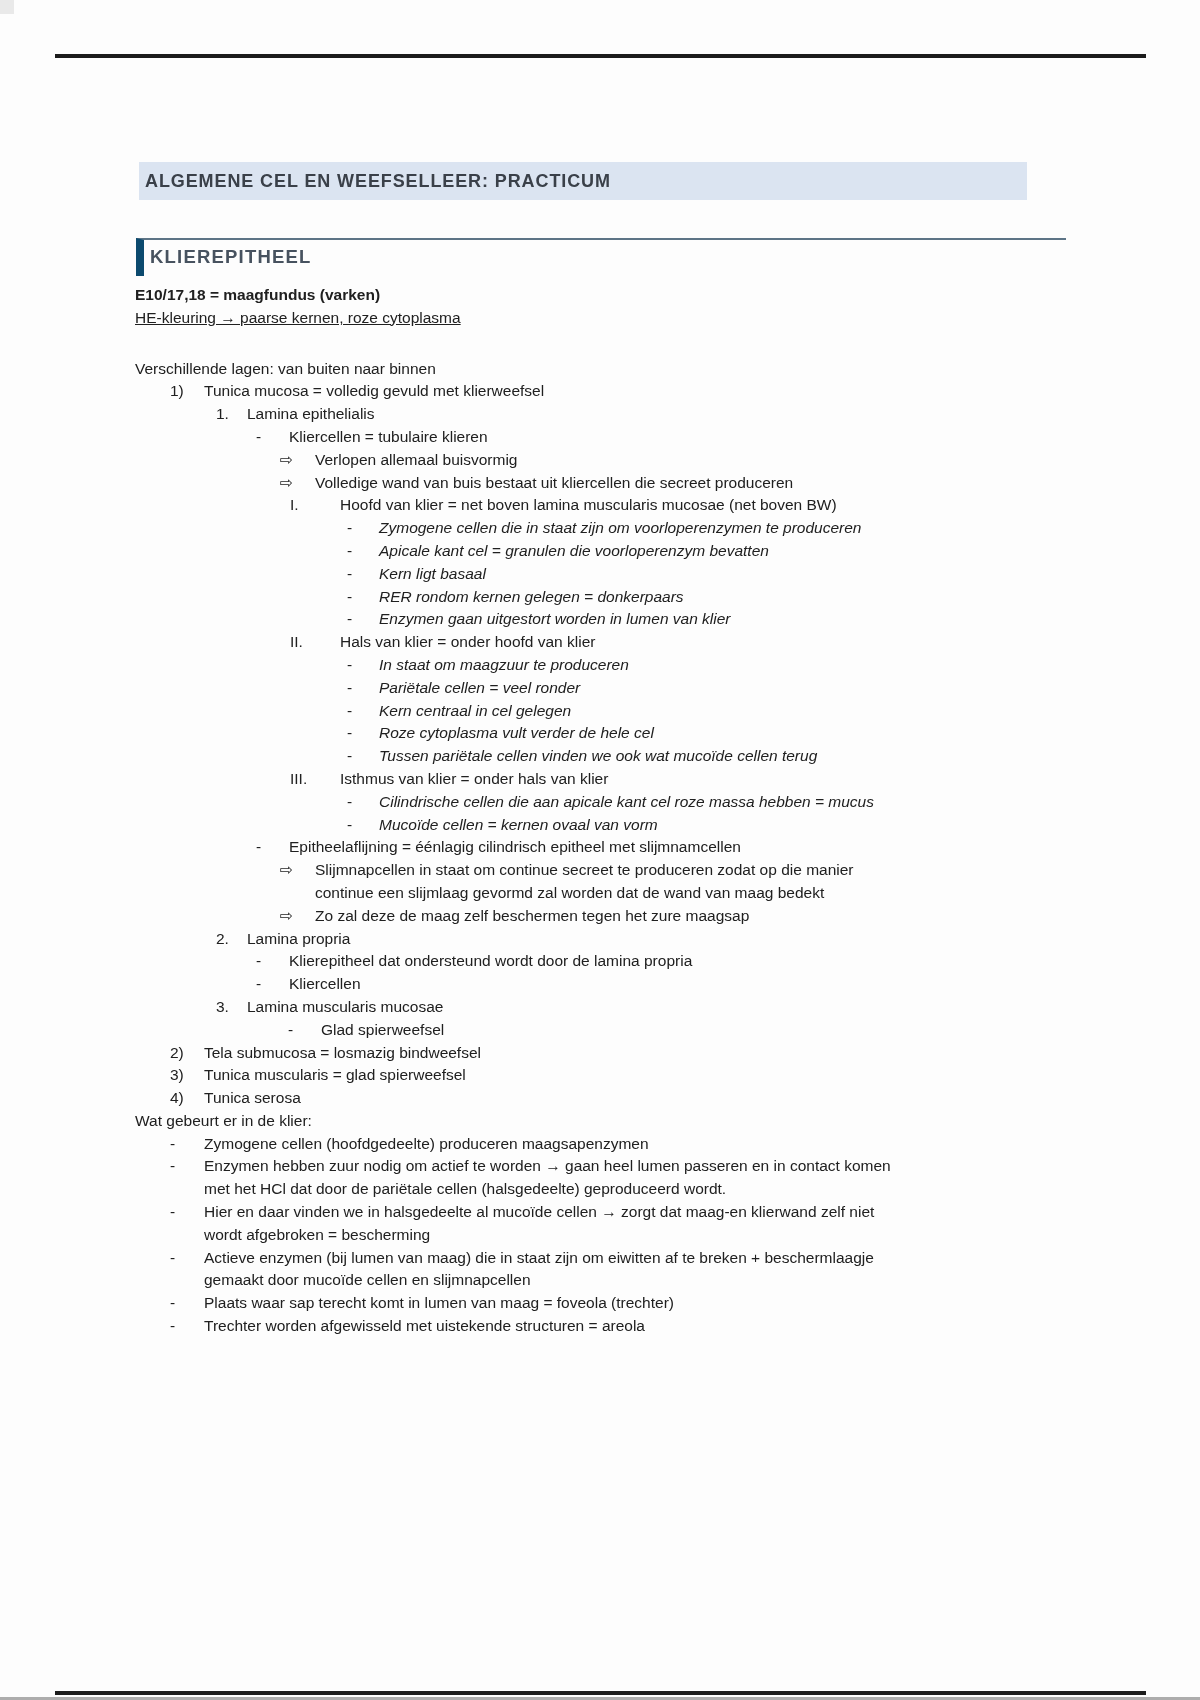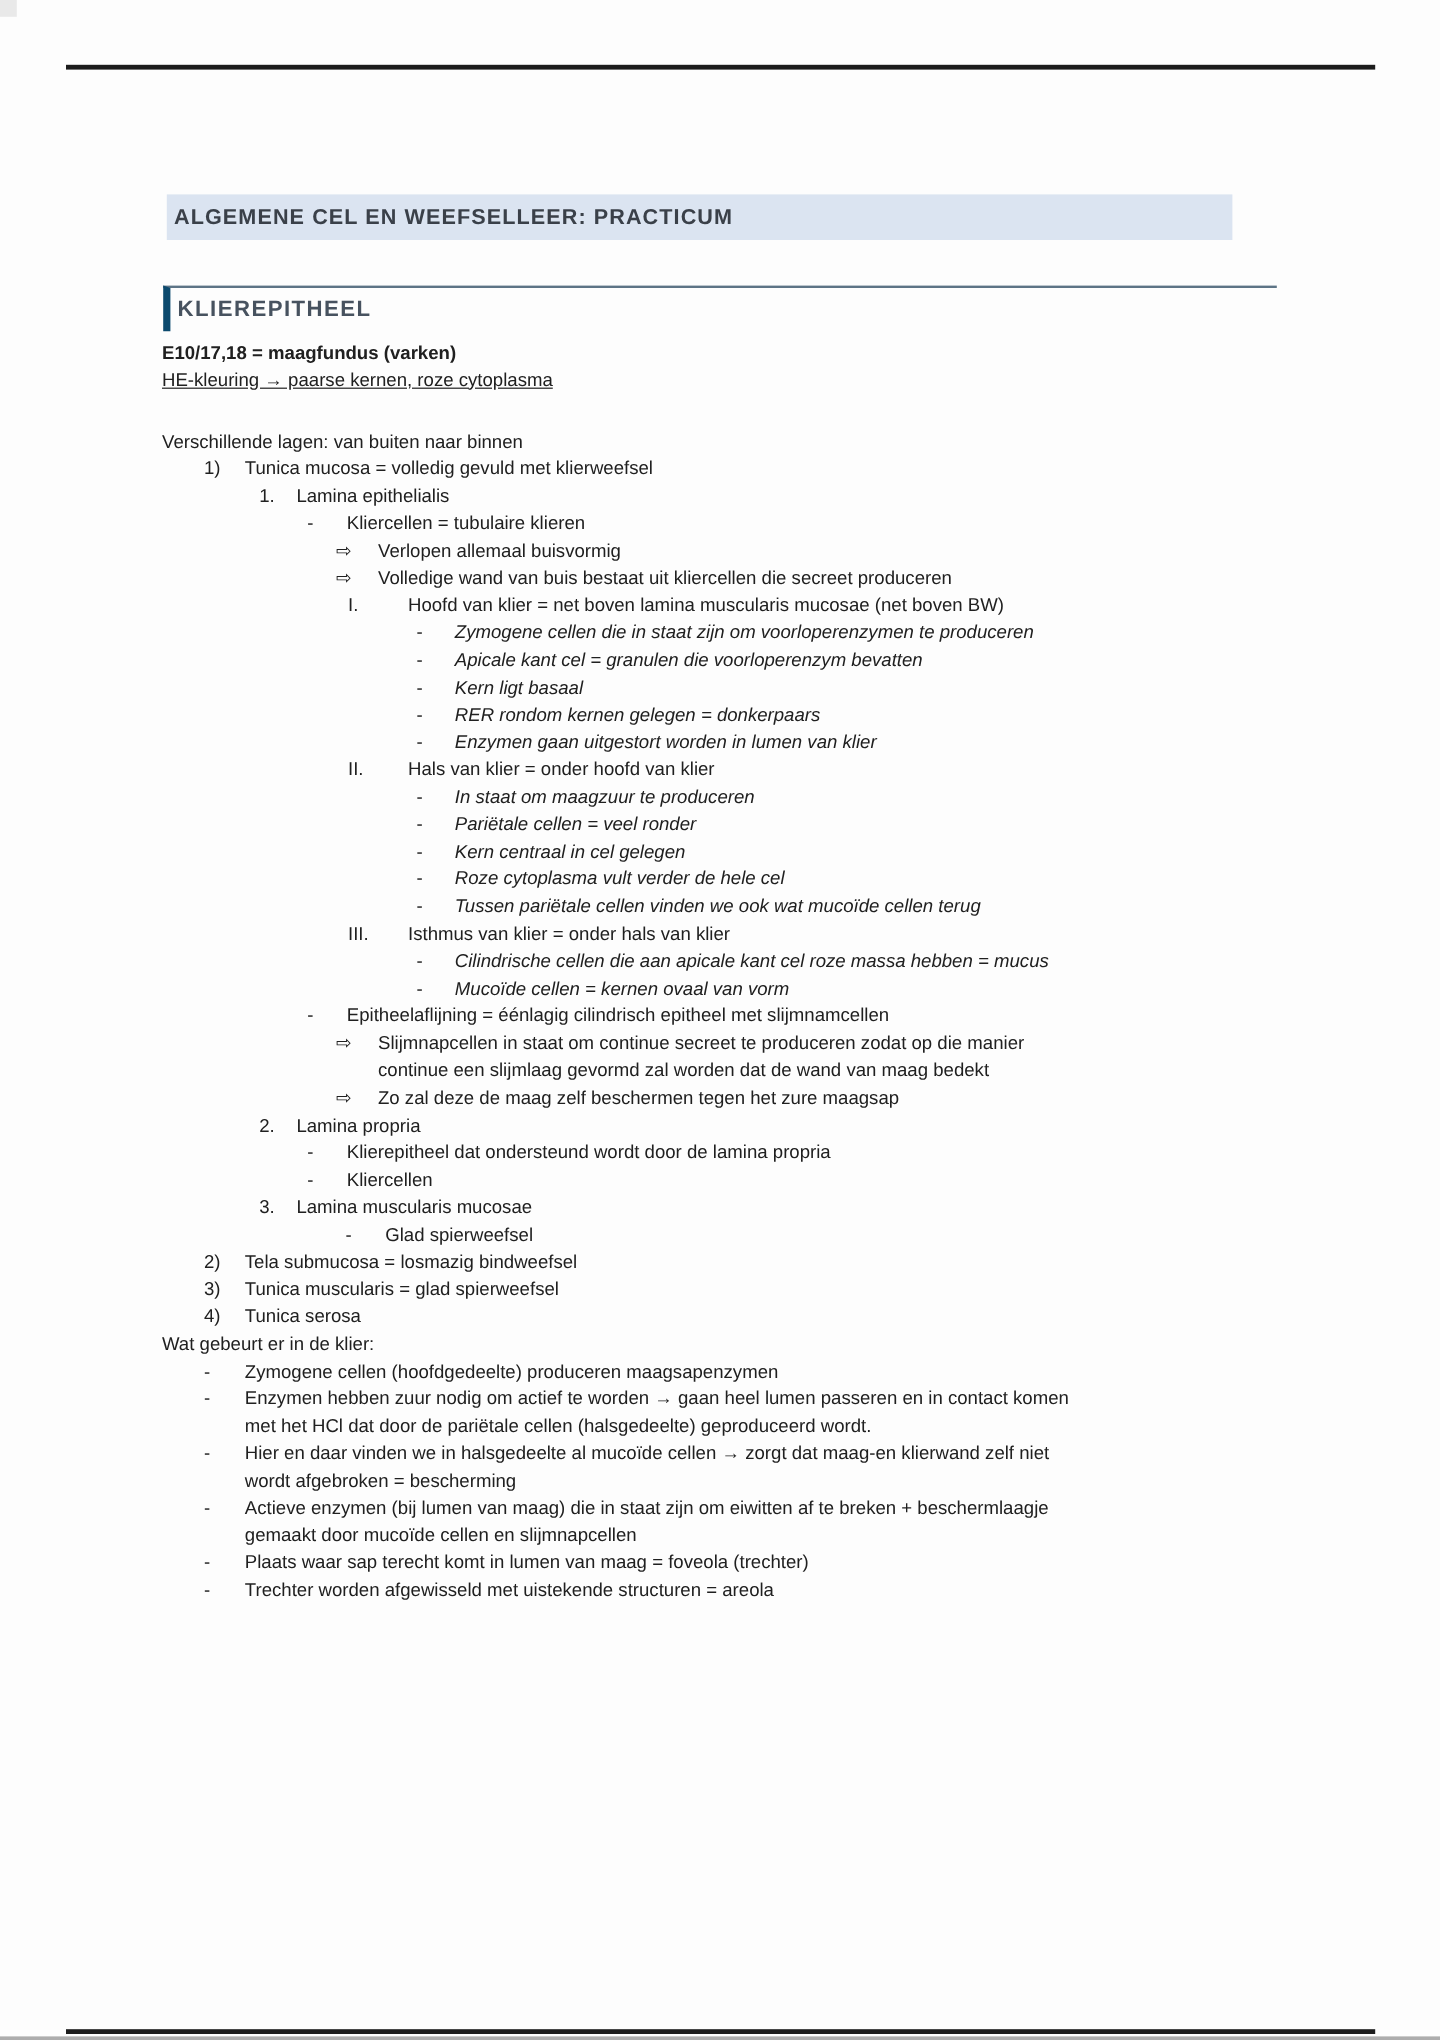--- a/index.html
+++ b/index.html
@@ -28,21 +28,21 @@
     background:#dbe4f1;
   }
   .title-bar .title-text{
     display:block;margin-left:6px;line-height:38px;
     font-size:18px;font-weight:600;letter-spacing:0.9px;
     color:#3a4049;white-space:nowrap;
   }
   .section-heading{
     position:absolute;left:136px;top:238px;width:922px;height:36px;
     border-top:2px solid #5d7486;
-    border-left:6px solid #0c4a6e;
+    border-left:8px solid #0c4a6e;
   }
   .section-heading .section-text{
     display:block;margin-left:6px;line-height:33px;
     font-size:18.5px;font-weight:600;letter-spacing:1.2px;
     color:#47525f;white-space:nowrap;
   }
   .content{
     position:absolute;left:4px;top:284px;width:1200px;
   }
   .block{position:relative;}

